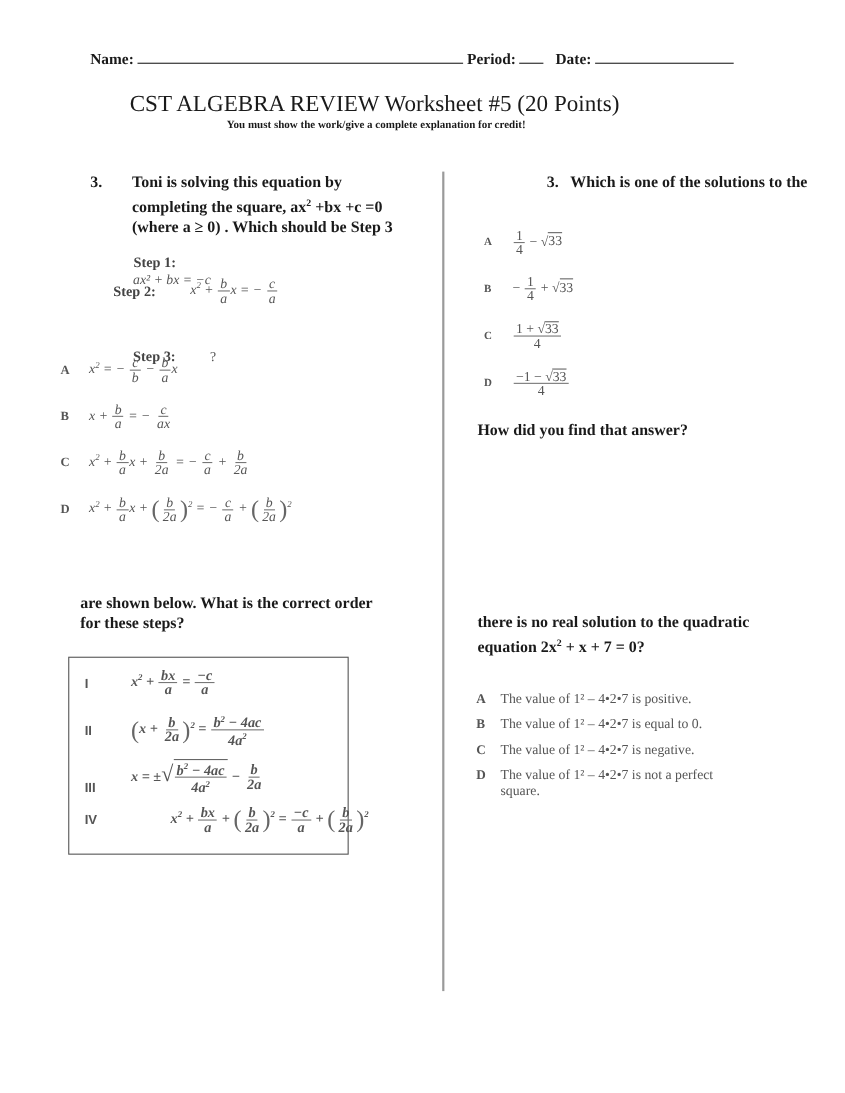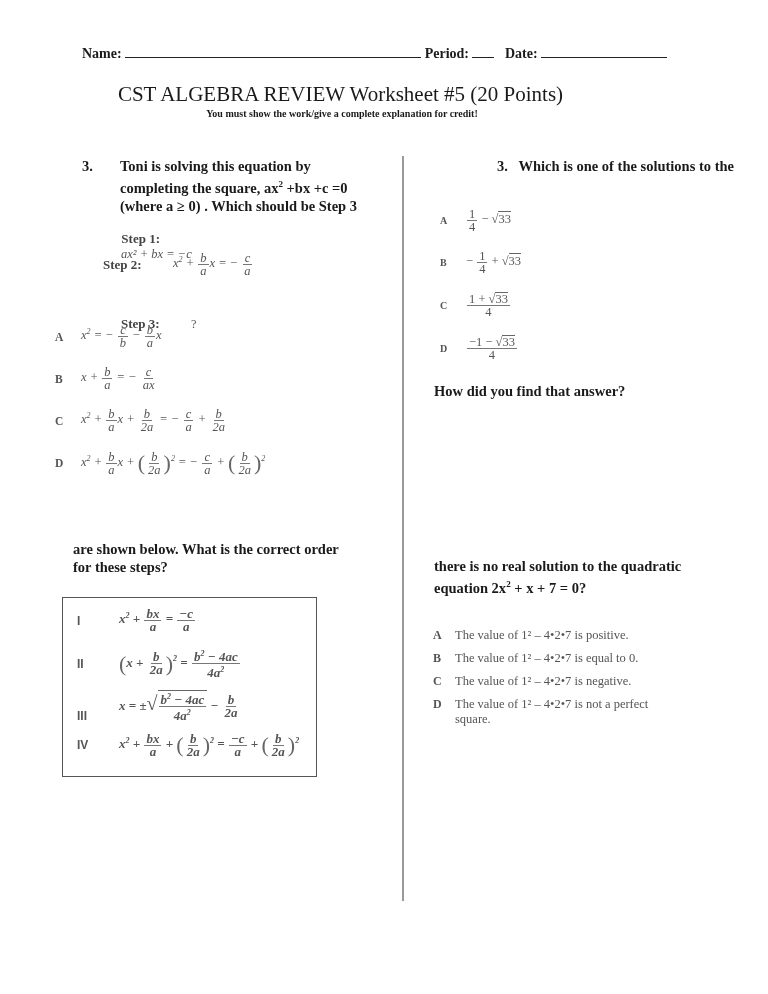--- a/index.html
+++ b/index.html
@@ -152,21 +152,21 @@
   <div class="row" style="left:14px; top:92px;align-items:flex-end;">
     <span class="roman">III</span>
     <span class="math b" style="font-size:13px;">x = ±<span class="up" style="font-size:20px;">√</span><span class="sq"><span class="frac">
             <span class="n">b<sup style="font-size:8px">2</sup> − 4ac</span>
             <span class="d">4a<sup style="font-size:8px">2</sup></span>
           </span></span> − <span class="frac">
           <span class="n">b</span>
           <span class="d">2a</span>
         </span></span>
   </div>
-  <div class="row" style="left:14px; top:134px;">
+  <div class="row" style="left:14px; top:134px;gap:36px;">
     <span class="roman">IV</span>
     <span class="math b" style="font-size:13px;">x<sup style="font-size:8px">2</sup> + <span class="frac">
           <span class="n">bx</span>
           <span class="d">a</span>
         </span> + <span class="paren">(</span><span class="frac">
           <span class="n">b</span>
           <span class="d">2a</span>
         </span><span class="paren">)</span><sup style="font-size:8px">2</sup> = <span class="frac">
           <span class="n">−c</span>
           <span class="d">a</span>

